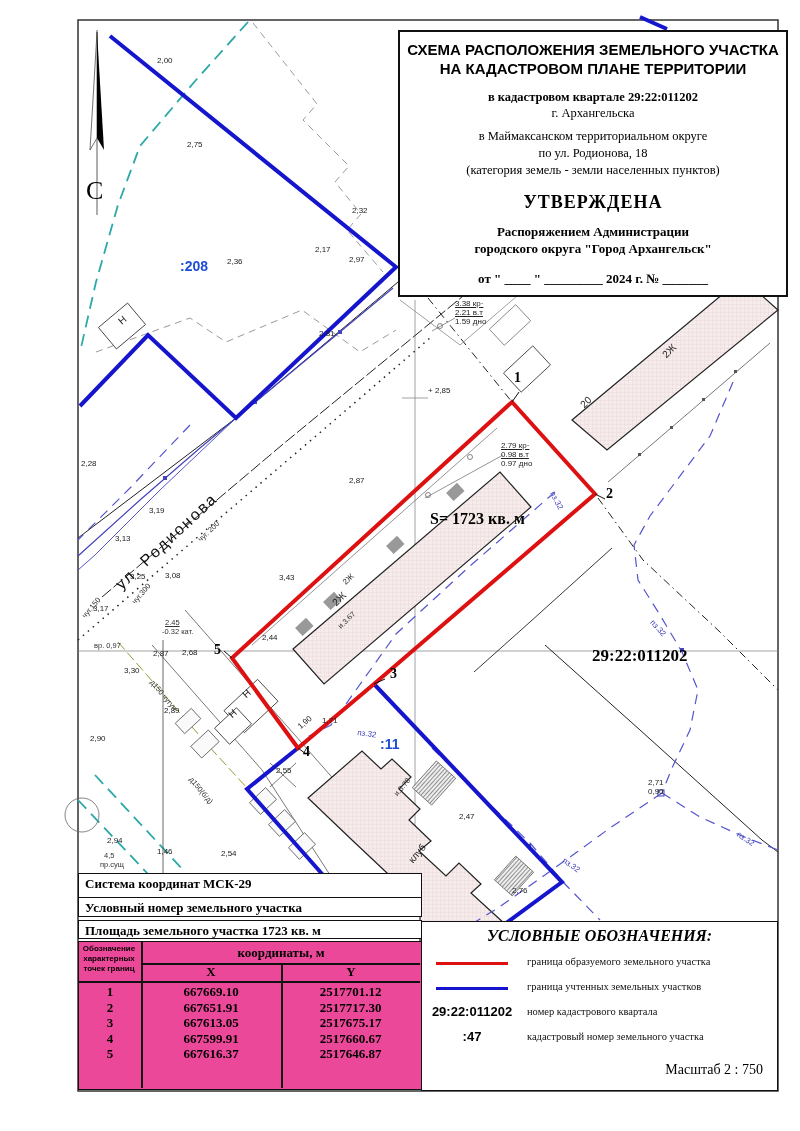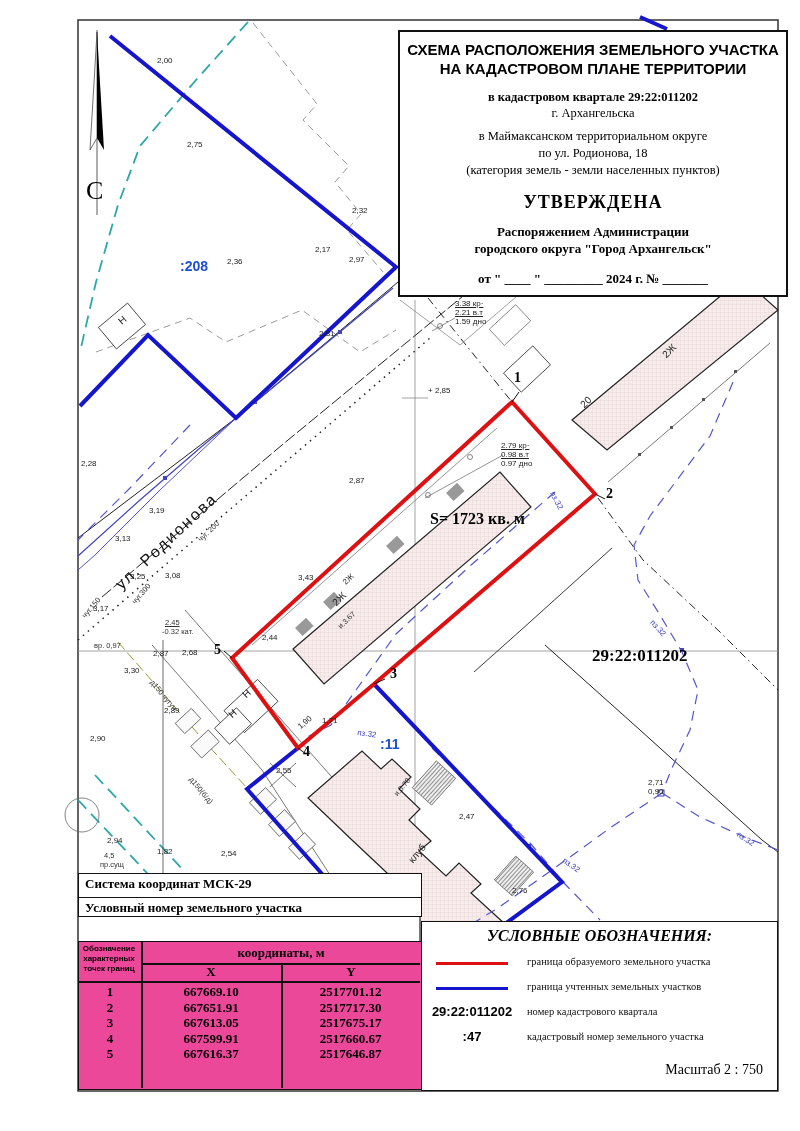--- a/index.html
+++ b/index.html
@@ -275,27 +275,27 @@
       <div class="ml elev" style="left: 227px; top: 257px;">2,36</div>
       <div class="ml elev" style="left: 352px; top: 206px;">2,32</div>
       <div class="ml elev" style="left: 315px; top: 245px;">2,17</div>
       <div class="ml elev" style="left: 349px; top: 255px;">2,97</div>
       <div class="ml elev" style="left: 319px; top: 329px;">2,81</div>
       <div class="ml elev" style="left: 81px; top: 459px;">2,28</div>
       <div class="ml elev" style="left: 428px; top: 386px;">+ 2,85</div>
       <div class="ml elev" style="left: 349px; top: 476px;">2,87</div>
       <div class="ml elev" style="left: 130px; top: 572px;">3,25</div>
       <div class="ml elev" style="left: 165px; top: 571px;">3,08</div>
-      <div class="ml elev" style="left: 298px; top: 573px;">3,43</div>
+      <div class="ml elev" style="left: 279px; top: 573px;">3,43</div>
       <div class="ml elev" style="left: 153px; top: 649px;">2,87</div>
       <div class="ml elev" style="left: 182px; top: 648px;">2,68</div>
       <div class="ml elev" style="left: 124px; top: 666px;">3,30</div>
       <div class="ml elev" style="left: 90px; top: 734px;">2,90</div>
       <div class="ml elev" style="left: 164px; top: 706px;">2,89</div>
-      <div class="ml elev" style="left: 157px; top: 847px;">1,82</div>
+      <div class="ml elev" style="left: 157px; top: 847px;">1,46</div>
       <div class="ml elev" style="left: 79px; top: 836px; padding-left: 28px;">2,94</div>
       <div class="ml elev" style="left: 221px; top: 849px;">2,54</div>
       <div class="ml elev" style="left: 459px; top: 812px;">2,47</div>
       <div class="ml elev" style="left: 512px; top: 886px;">2,76</div>
       <div class="ml elev" style="left: 115px; top: 534px;">3,13</div>
       <div class="ml elev" style="left: 149px; top: 506px;">3,19</div>
       <div class="ml elev" style="left: 93px; top: 604px;">3,17</div>
       <div class="ml tiny" style="left: 130px; top: 600px; transform: rotate(-50deg);">чуг.300</div>
       <div class="ml tiny" style="left: 80px; top: 614px; transform: rotate(-50deg);">чуг.150</div>
       <div class="ml tiny u" style="left: 165px; top: 618px;">2.45</div>
@@ -318,20 +318,21 @@
     <div class="tb-s">(категория земель - земли населенных пунктов)</div>
     <div class="tb-approved">УТВЕРЖДЕНА</div>
     <div class="tb-adm">Распоряжением Администрации</div>
     <div class="tb-adm" style="margin-top:0">городского округа "Город Архангельск"</div>
     <div class="tb-date">от " ____ " _________ 2024 г. № _______</div>
   </div>
 
   <div id="coord-table">
     <div class="ct-row" id="ct-r1">Система координат МСК-29</div>
     <div class="ct-row" id="ct-r2">Условный номер земельного участка</div>
+    <div class="ct-row" id="ct-r3">Площадь земельного участка 1723 кв. м</div>
     <div id="ct-block">
       <div class="vline" style="left:62px;top:0;width:1.5px;height:146px;"></div>
       <div class="vline" style="left:202px;top:21px;width:1.5px;height:125px;"></div>
       <div class="hline" style="left:62px;top:21px;width:279px;height:1.5px;"></div>
       <div class="hline" style="left:0;top:39px;width:341px;height:1.5px;"></div>
       <div id="ct-points-h">Обозначение характерных точек границ</div>
       <div id="ct-coords-h">координаты, м</div>
       <div id="ct-x-h">X</div>
       <div id="ct-y-h">Y</div>
       <div id="ct-rows">

